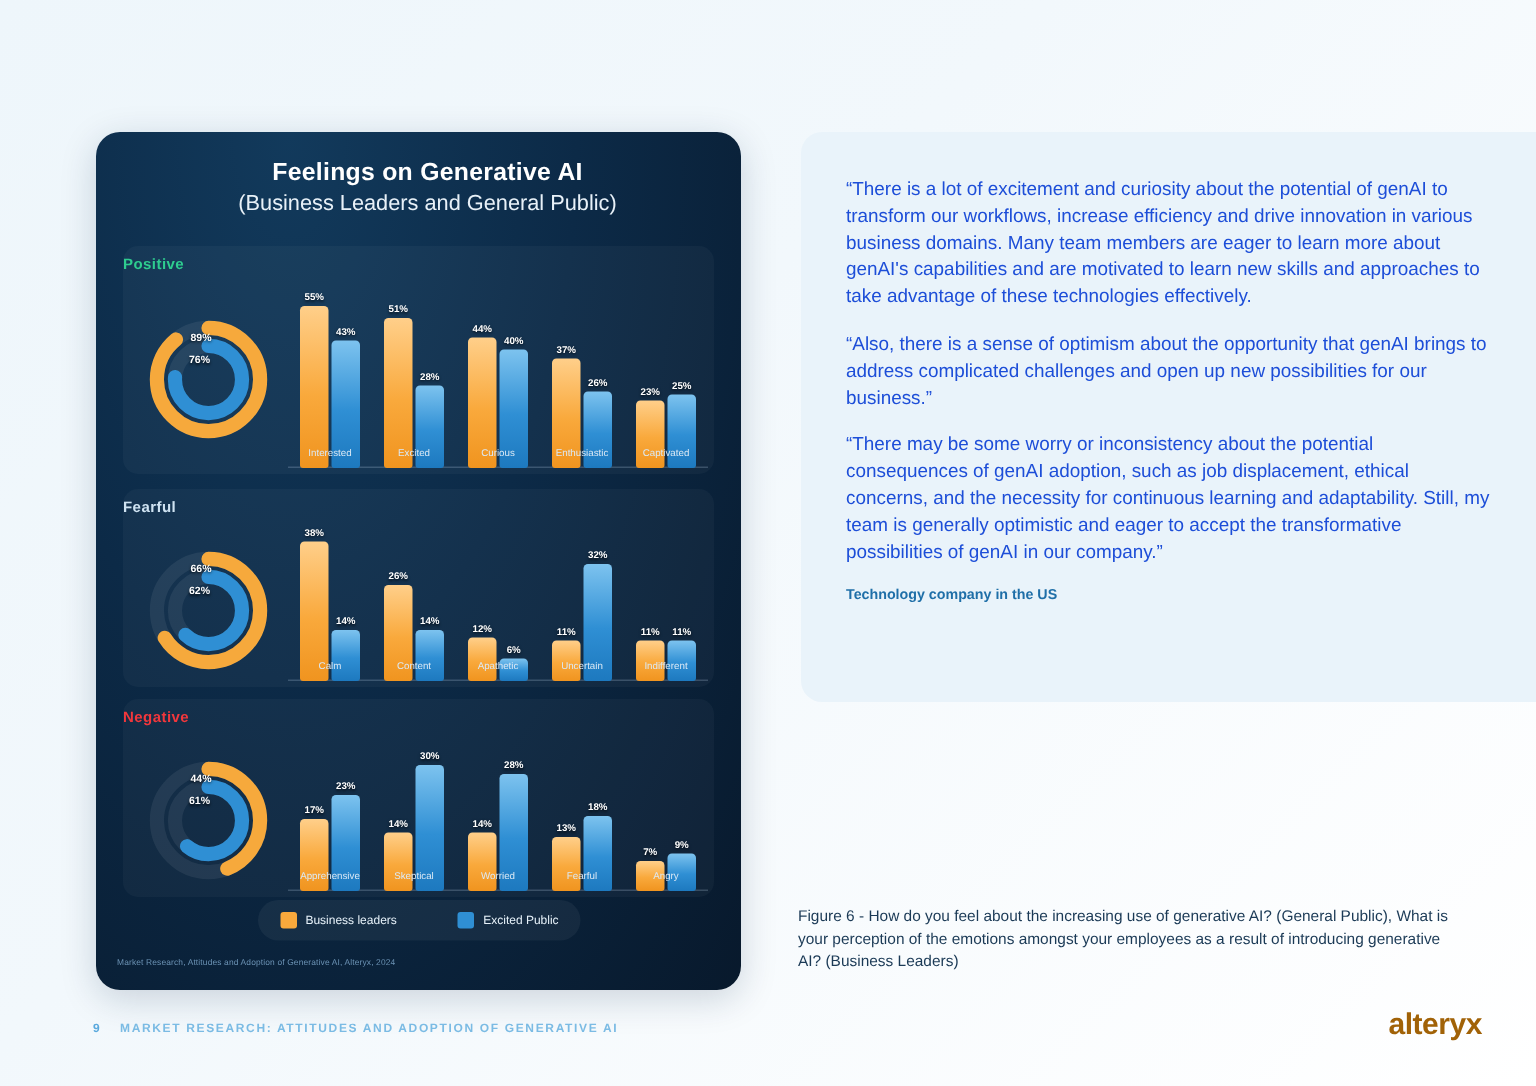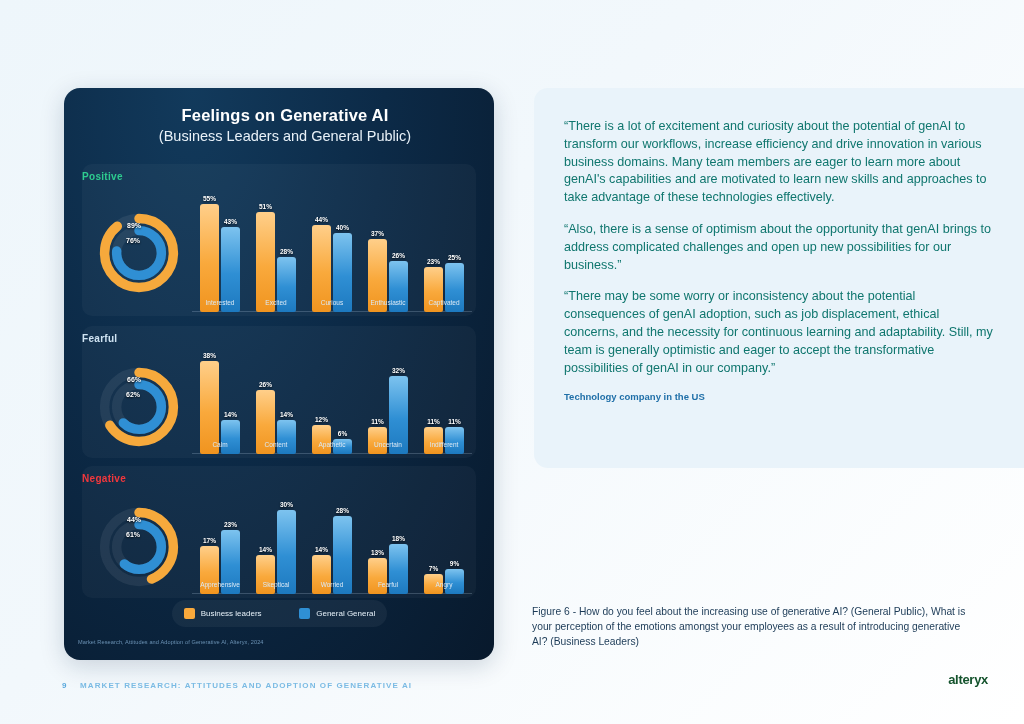--- a/index.html
+++ b/index.html
@@ -118,21 +118,21 @@
 
   
   #quote-panel {
     position: absolute; left: 534px; top: 88px;
     width: 490px; height: 380px;
     background: #e9f3fa;
     border-radius: 14px 0 0 14px;
     padding: 30px 28px 0 30px;
   }
   .quote-para {
-    color: #0f766e; font-size: 12.6px; line-height: 17.8px;
+    color: #1d4ed8; font-size: 12.6px; line-height: 17.8px;
     margin-bottom: 14px;
   }
   #quote-attribution {
     color: #1f6fa8; font-size: 9.5px; font-weight: bold;
     margin-top: 2px;
   }
 
   #figure-caption {
     position: absolute; left: 532px; top: 604px; width: 440px;
     color: #1b3a56; font-size: 10.3px; line-height: 15px;
@@ -142,21 +142,21 @@
   #page-number {
     position: absolute; left: 62px; top: 681px;
     color: #5aa9dd; font-size: 8px; font-weight: bold;
   }
   #footer-title {
     position: absolute; left: 80px; top: 681px;
     color: #7bbbe4; font-size: 8px; font-weight: bold; letter-spacing: 1.1px;
   }
   #brand-logo {
     position: absolute; right: 36px; top: 672px;
-    color: #14532d; font-size: 13px; font-weight: bold; letter-spacing: -.3px;
+    color: #a16207; font-size: 20px; font-weight: bold; letter-spacing: -.3px;
   }
 </style>
 </head>
 <body>
 
 <div id="infographic-card">
   <div id="card-title">Feelings on Generative AI</div>
   <div id="card-subtitle">(Business Leaders and General Public)</div>
 
   <div class="chart-panel" id="panel-positive">
@@ -369,21 +369,21 @@
     </div>
   </div>
 
   <div id="chart-legend">
     <div class="legend-item">
       <span class="legend-swatch" style="background:#f9a93c"></span>
       <span class="legend-text">Business leaders</span>
     </div>
     <div class="legend-item">
       <span class="legend-swatch" style="background:#2f8fd4"></span>
-      <span class="legend-text">General General</span>
+      <span class="legend-text">Excited Public</span>
     </div>
   </div>
 
   <div id="card-source">Market Research, Attitudes and Adoption of Generative AI, Alteryx, 2024</div>
 </div>
 
 <div id="quote-panel">
   <p class="quote-para">“There is a lot of excitement and curiosity about the potential of genAI to transform our workflows, increase efficiency and drive innovation in various business domains. Many team members are eager to learn more about genAI's capabilities and are motivated to learn new skills and approaches to take advantage of these technologies effectively.</p>
   <p class="quote-para">“Also, there is a sense of optimism about the opportunity that genAI brings to address complicated challenges and open up new possibilities for our business.”</p>
   <p class="quote-para">“There may be some worry or inconsistency about the potential consequences of genAI adoption, such as job displacement, ethical concerns, and the necessity for continuous learning and adaptability. Still, my team is generally optimistic and eager to accept the transformative possibilities of genAI in our company.”</p>

